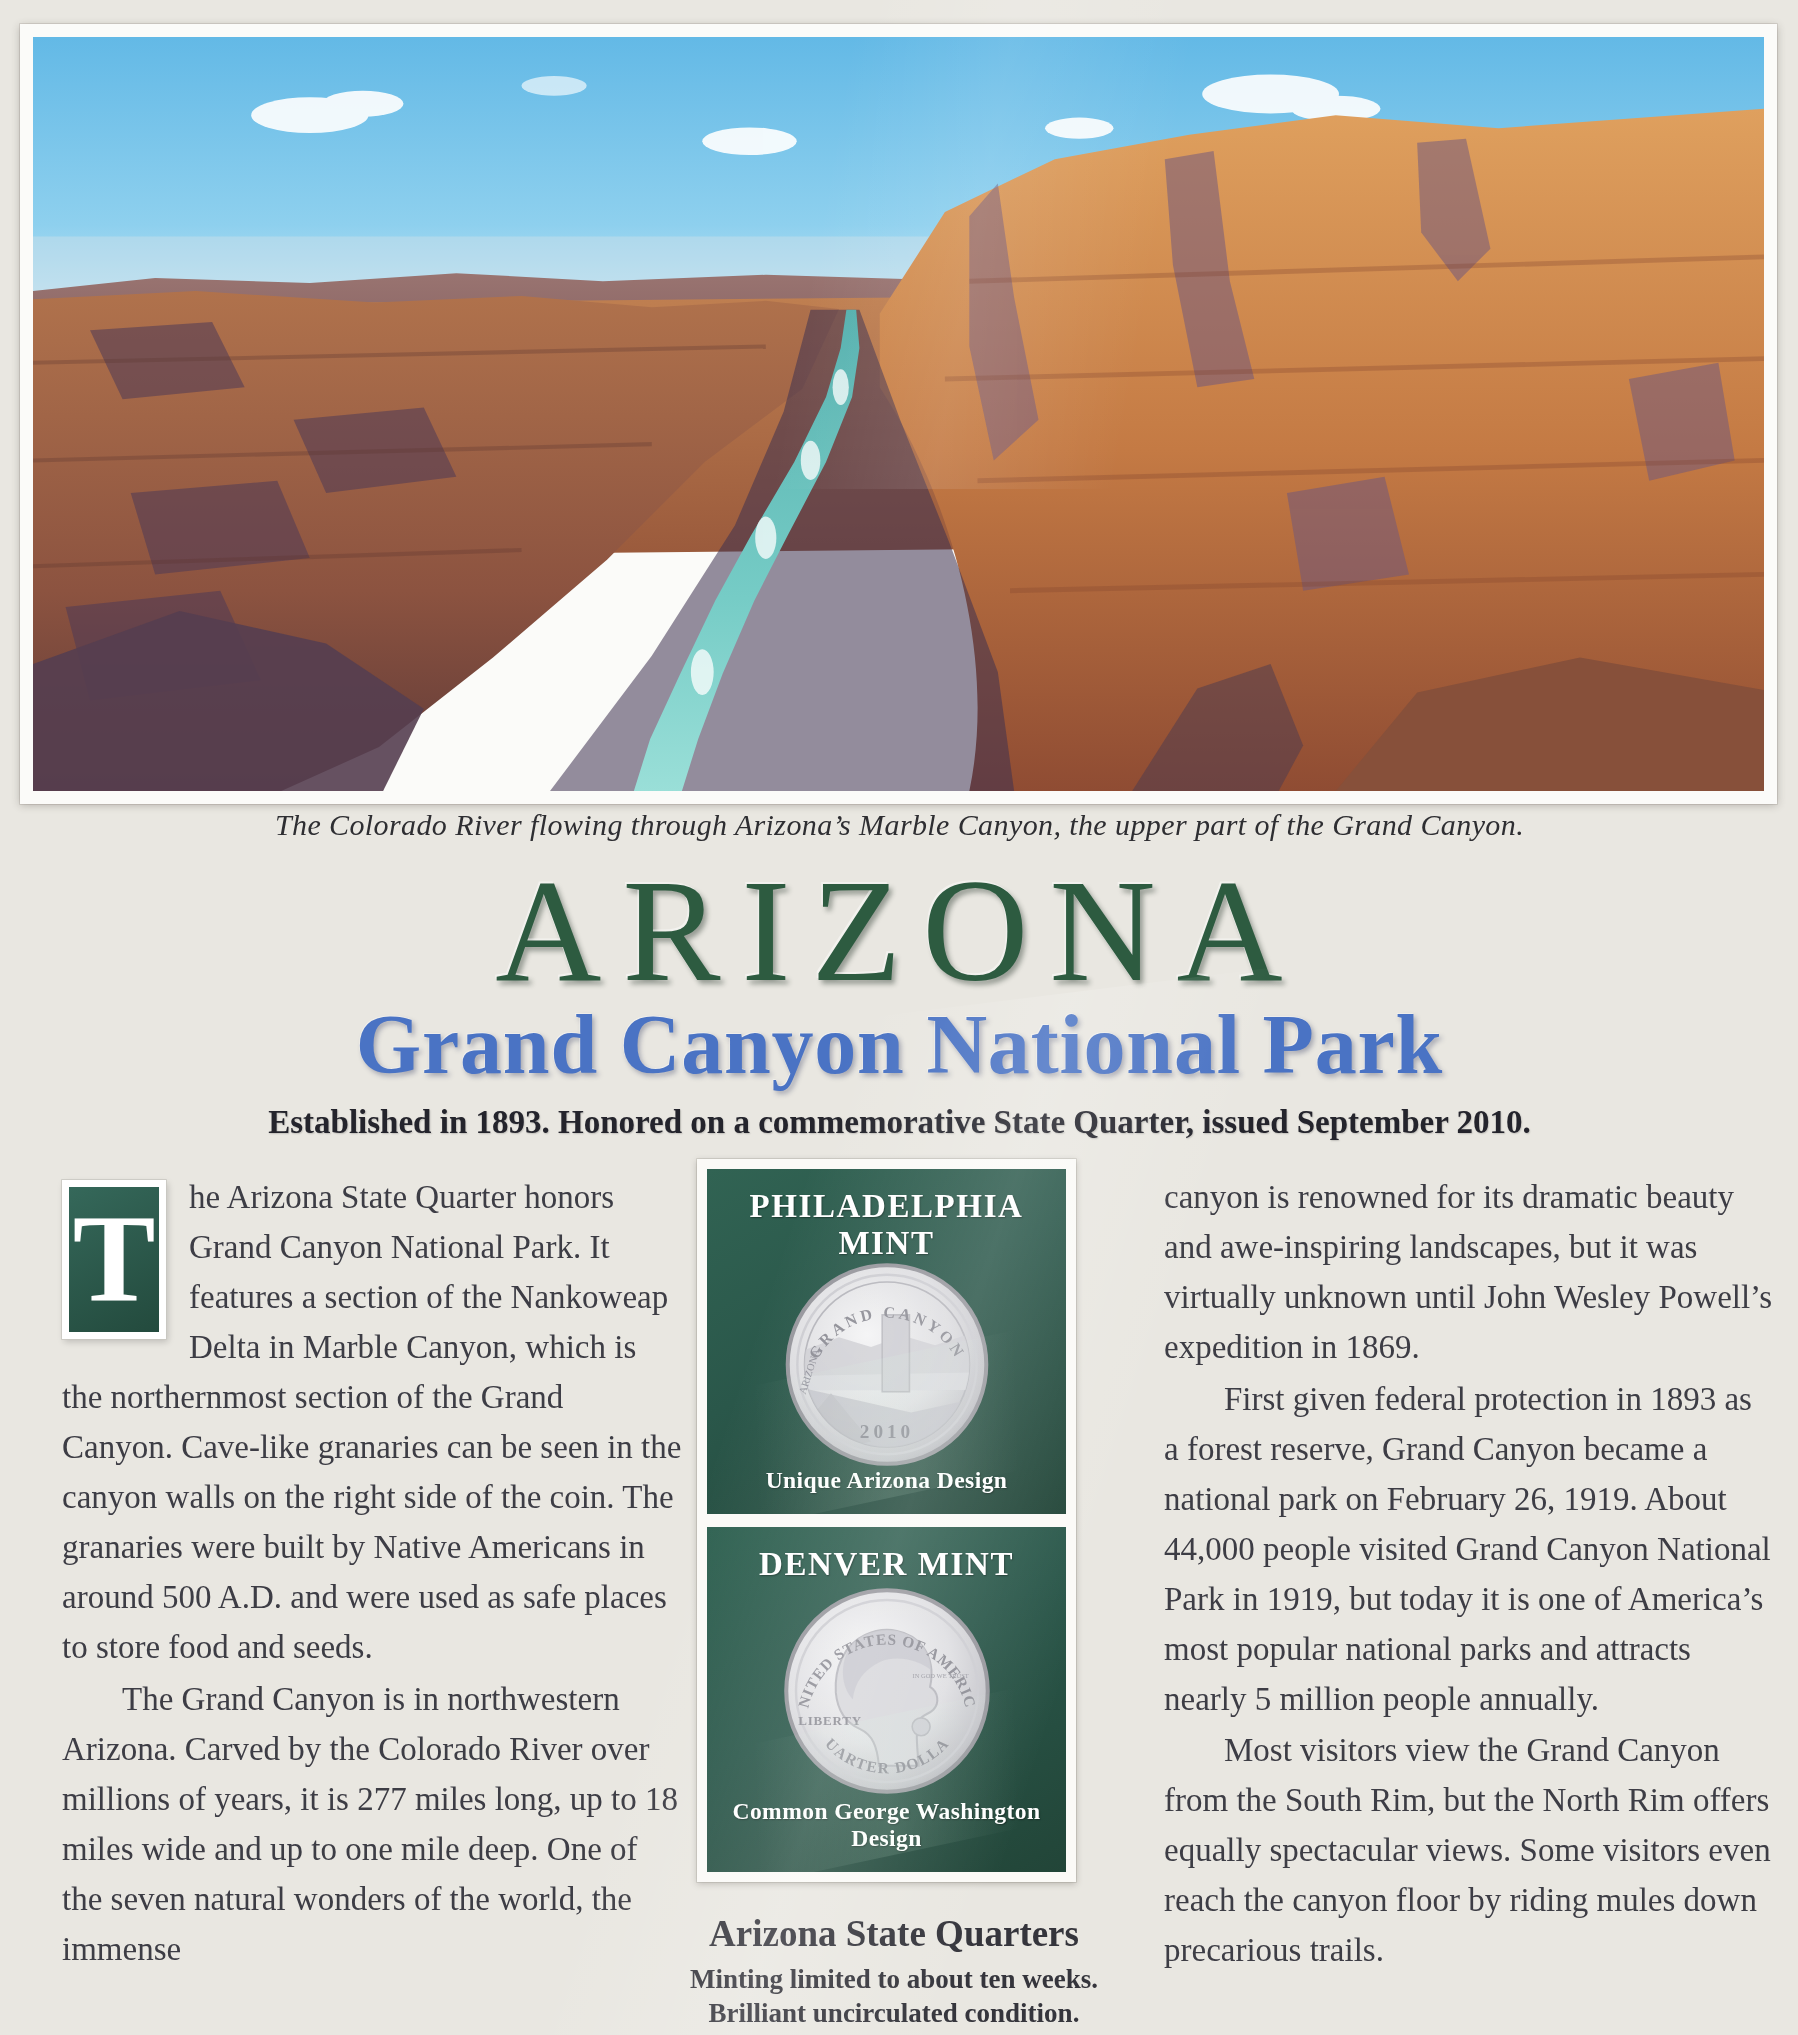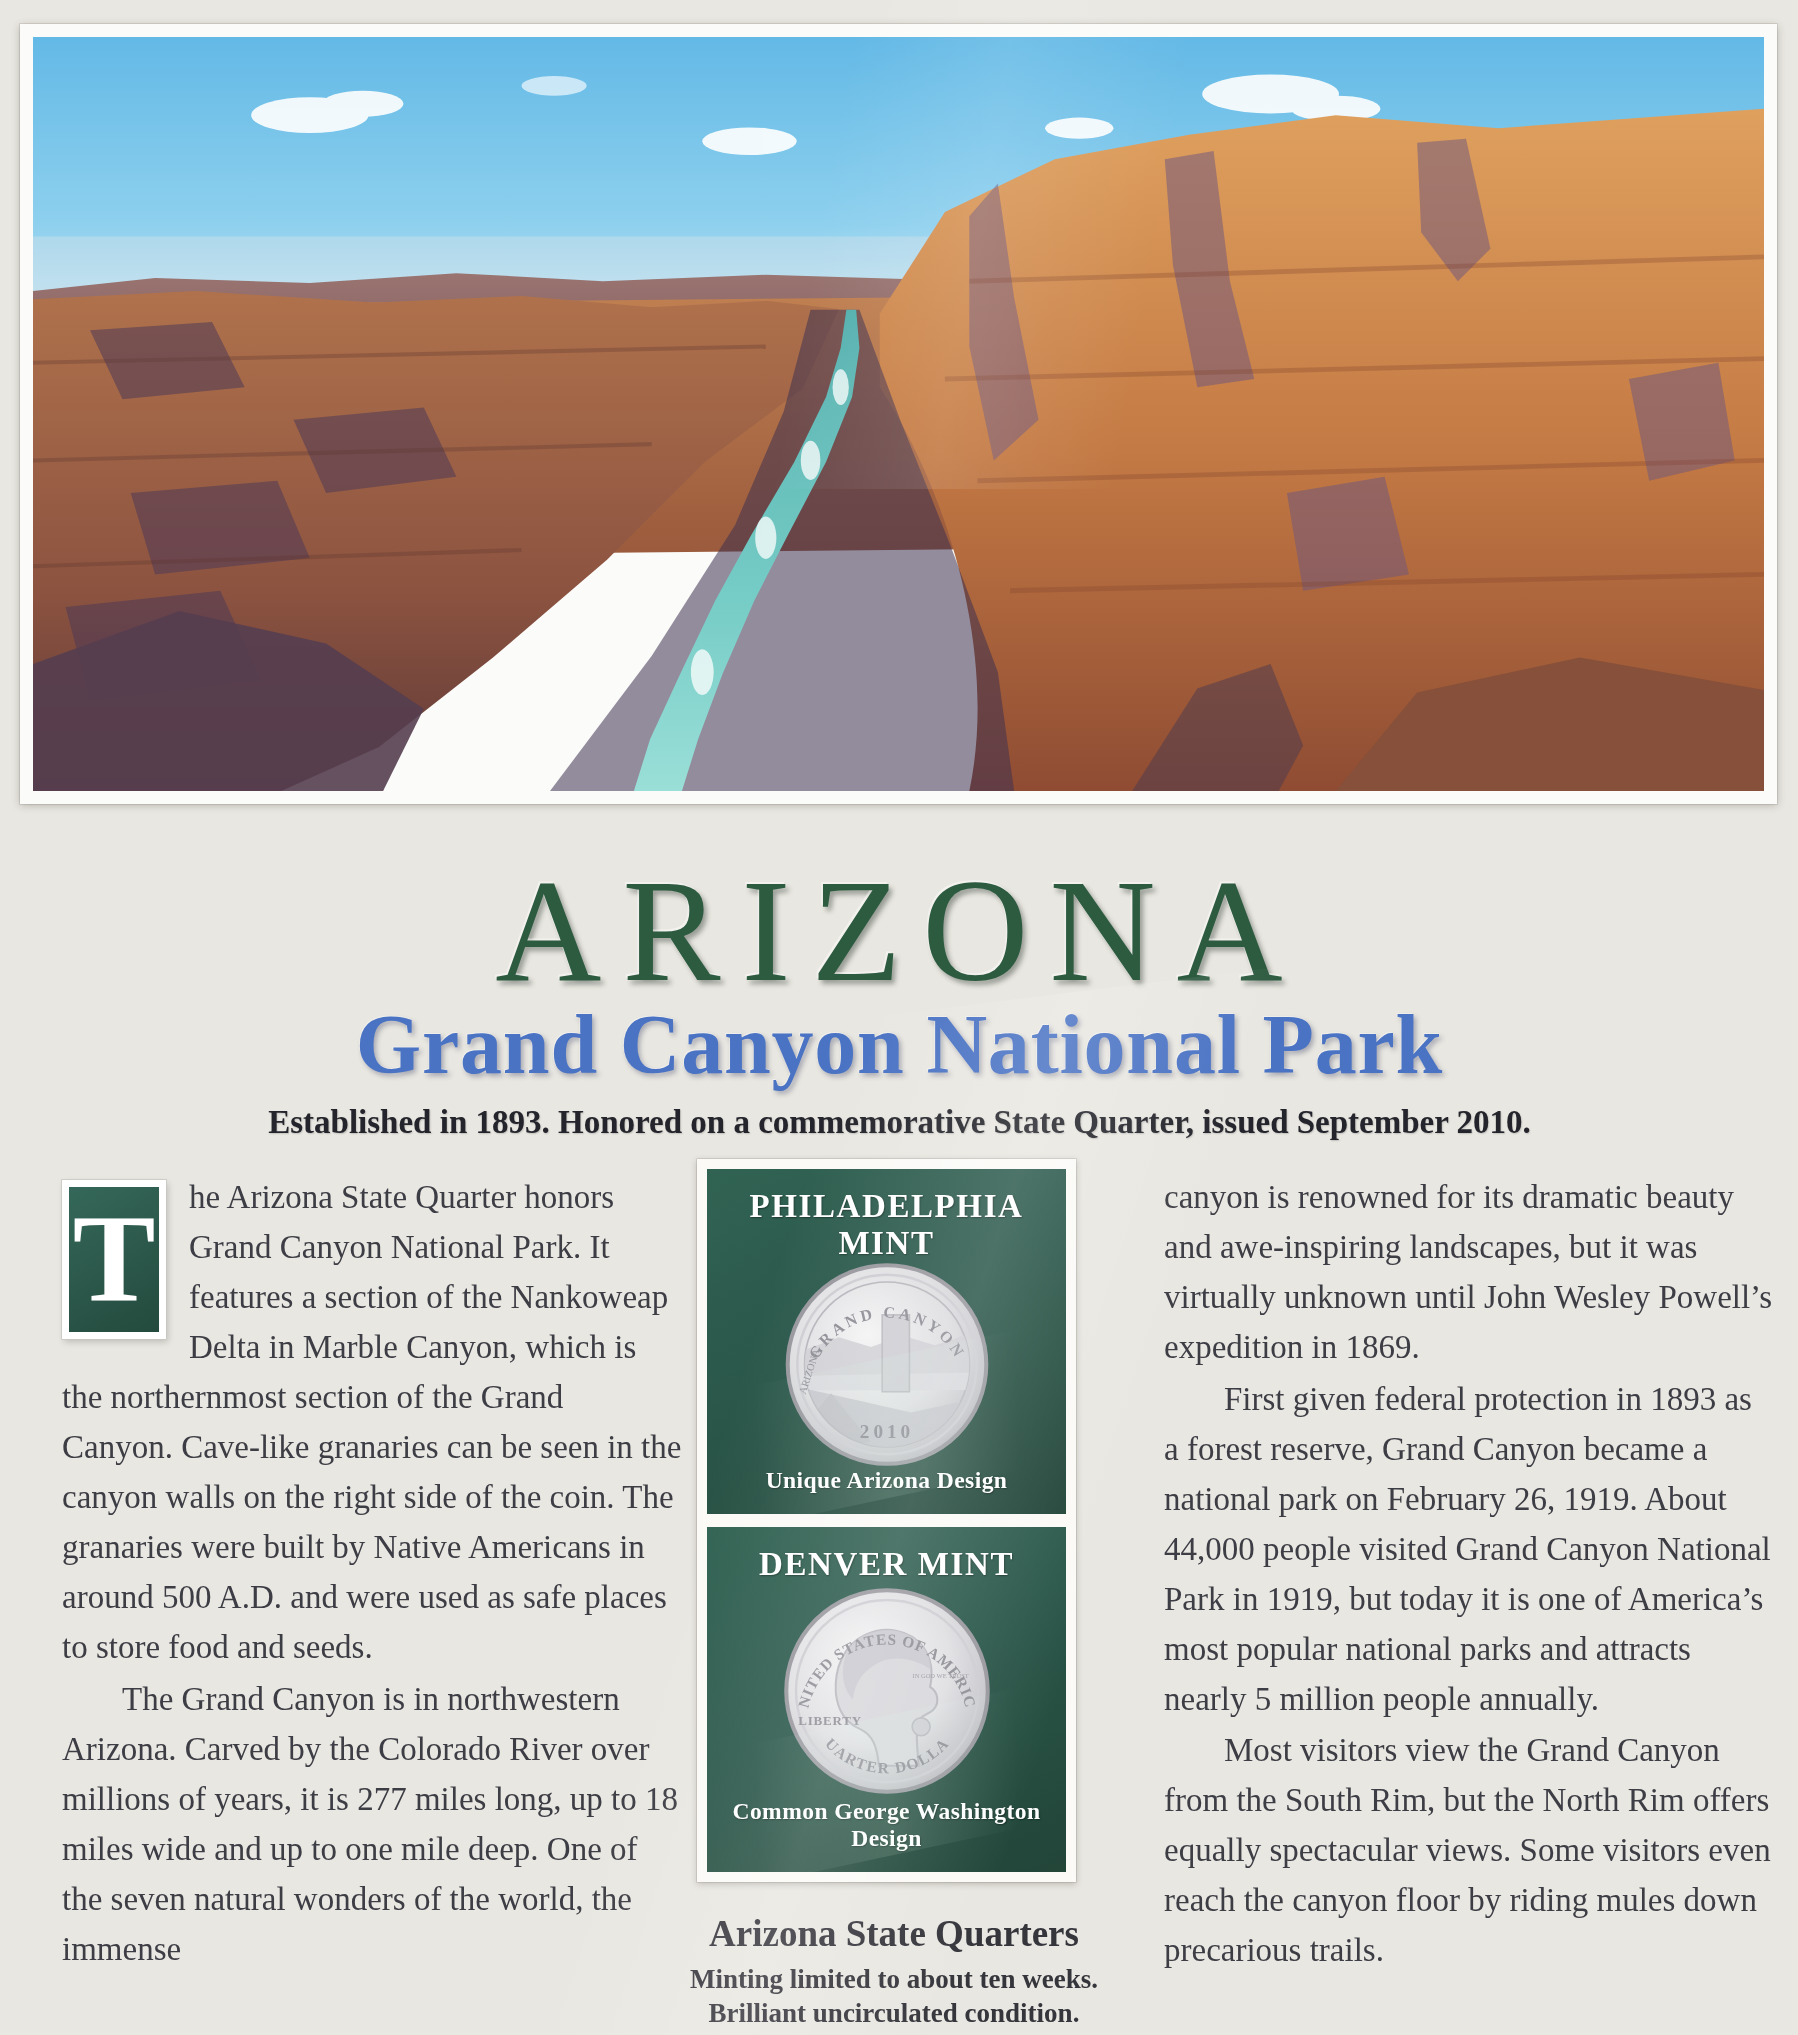--- a/index.html
+++ b/index.html
@@ -184,20 +184,21 @@
         <ellipse cx="900" cy="615" rx="13" ry="26"></ellipse>
           <ellipse cx="822" cy="780" rx="14" ry="28"></ellipse>
       </g>
 
       <path d="M0,770 L180,705 L360,745 L480,825 L430,926 L0,926 Z" fill="#553e50" opacity="0.9"></path>
       <path d="M1600,926 L1700,805 L1900,762 L2126,802 L2126,926 Z" fill="#87503a"></path>
       <path d="M1350,926 L1430,800 L1520,770 L1560,870 L1530,926 Z" fill="#4a3a50" opacity="0.5"></path>
     </svg>
   </div>
 
+  <div class="photo-caption">The Colorado River flowing through Arizona’s Marble Canyon, the upper part of the Grand Canyon.</div>
 
   <div class="title">ARIZONA</div>
   <div class="subtitle">Grand Canyon National Park</div>
   <div class="tagline">Established in 1893. Honored on a commemorative State Quarter, issued September 2010.</div>
 
   <div class="col col-left">
     <p>
       <span class="dropcap">T</span><span>he Arizona State Quarter honors Grand Canyon National Park. It features a section of the Nankoweap Delta in Marble Canyon, which is the northernmost section of the Grand Canyon. Cave-like granaries can be seen in the canyon walls on the right side of the coin. The granaries were built by Native Americans in around 500 A.D. and were used as safe places to store food and seeds.</span>
     </p>
     <p>The Grand Canyon is in northwestern Arizona. Carved by the Colorado River over millions of years, it is 277 miles long, up to 18 miles wide and up to one mile deep. One of the seven natural wonders of the world, the immense</p>

